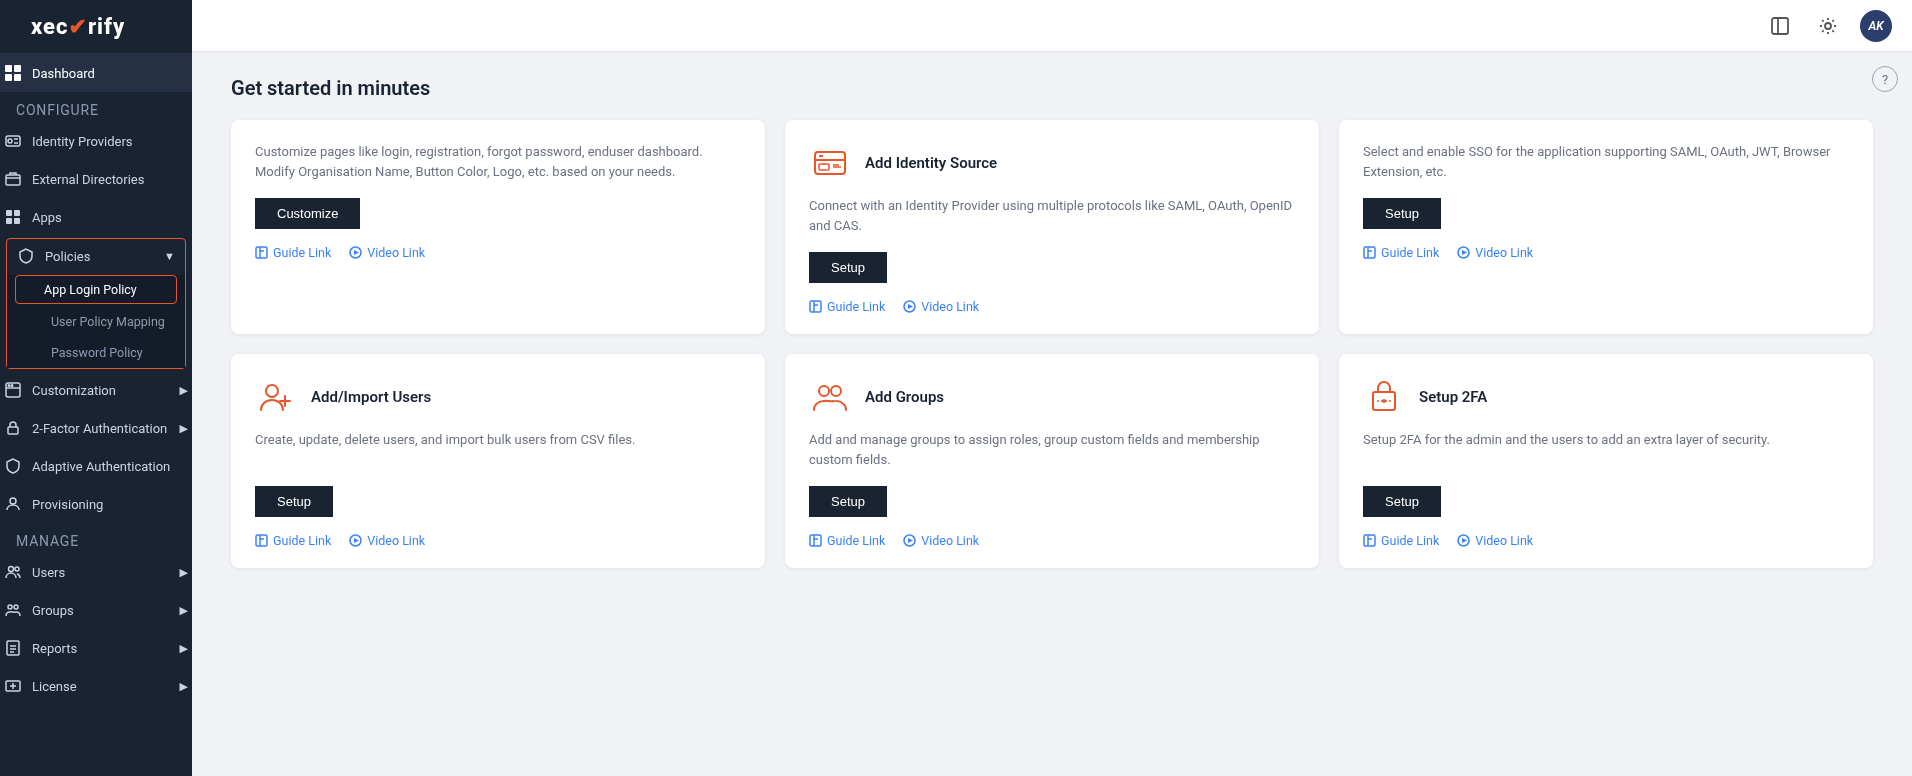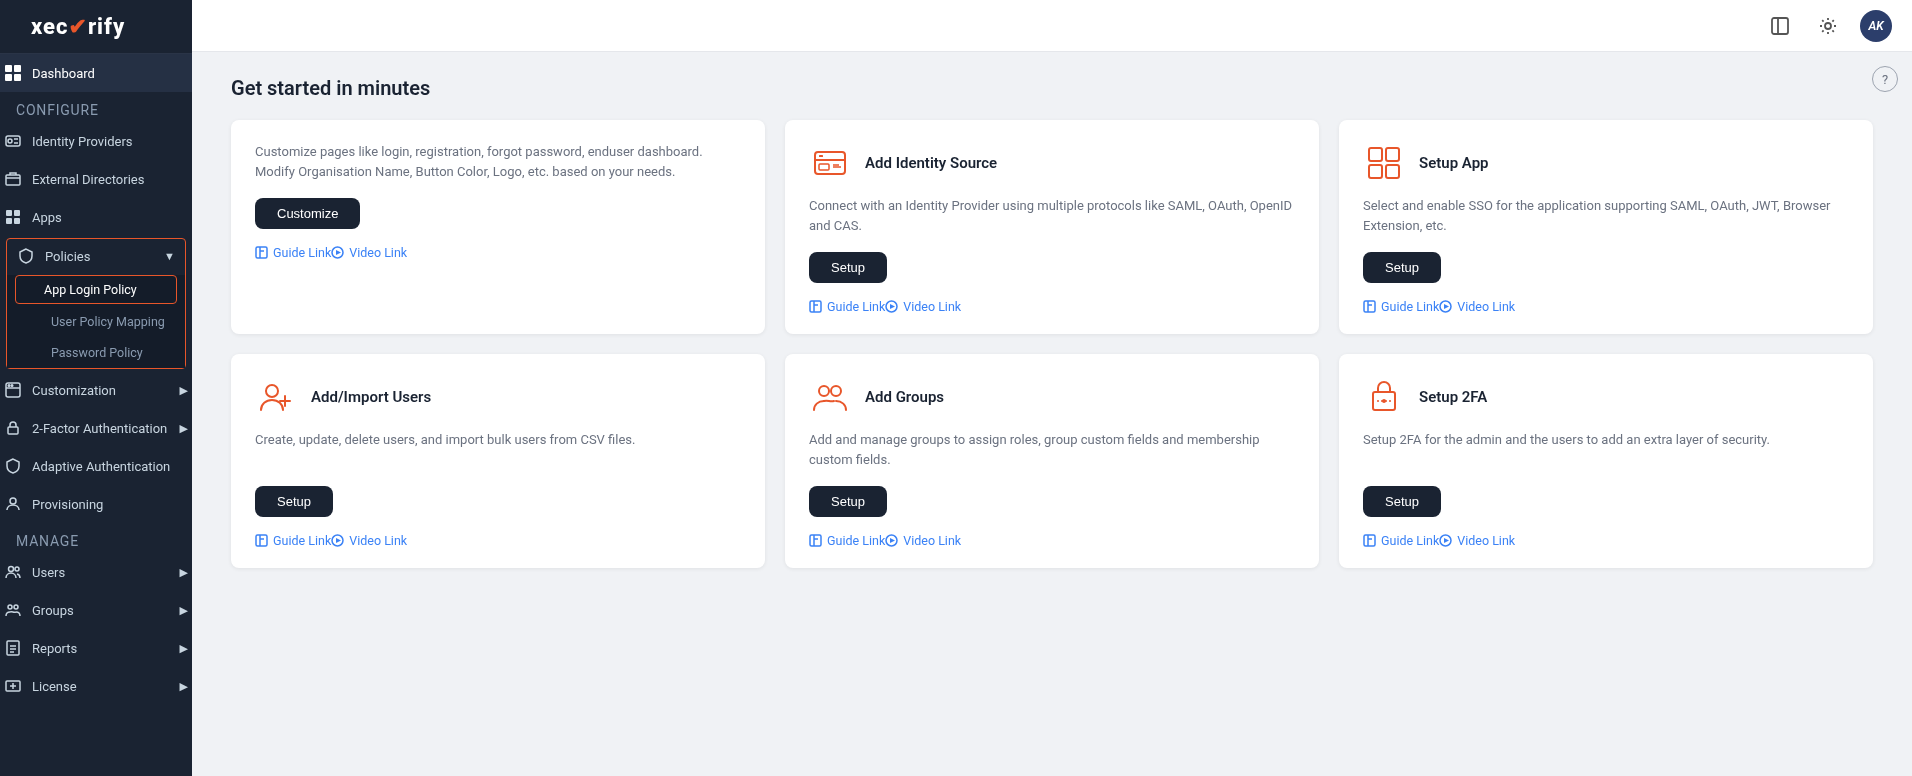--- a/index.html
+++ b/index.html
@@ -168,29 +168,30 @@
       line-height: 1.5;
       margin-bottom: 16px;
       min-height: 40px;
     }
 
     .btn-setup {
       background: #1a2332;
       color: #fff;
       border: none;
       padding: 8px 22px;
-      border-radius: 8px;
+      border-radius: 0;
       font-size: 13px;
       font-weight: 500;
       cursor: pointer;
       margin-bottom: 16px;
     }
 
     .card-links {
       display: flex;
+      gap: 18px;
       align-items: center;
     }
 
     .card-link {
       display: flex;
       align-items: center;
       gap: 5px;
       font-size: 12.5px;
       color: #3b82f6;
       cursor: pointer;
@@ -462,31 +463,20 @@
             <svg width="13" height="13" viewBox="0 0 13 13" fill="none" stroke="#3b82f6" stroke-width="1.5">
                 <circle cx="6.5" cy="6.5" r="5.5"></circle>
                 <polygon points="5,4 10,6.5 5,9" fill="#3b82f6" stroke="none"></polygon>
               </svg>
             <span>Video Link</span>
           </a>
         </div>
       </div>
 
       <div class="card">
-        <div class="card-header">
-          <div class="card-icon">
-            <svg width="38" height="38" viewBox="0 0 38 38" fill="none">
-              <rect x="4" y="4" width="13" height="13" rx="2" stroke="#e8562a" stroke-width="2"></rect>
-              <rect x="21" y="4" width="13" height="13" rx="2" stroke="#e8562a" stroke-width="2"></rect>
-              <rect x="4" y="21" width="13" height="13" rx="2" stroke="#e8562a" stroke-width="2"></rect>
-              <rect x="21" y="21" width="13" height="13" rx="2" stroke="#e8562a" stroke-width="2"></rect>
-            </svg>
-          </div>
-          <span class="card-title">Setup App</span>
-        </div>
         <p class="card-desc">Select and enable SSO for the application supporting SAML, OAuth, JWT, Browser Extension, etc.</p>
         <button class="btn-setup">Setup</button>
         <div class="card-links">
           <a class="card-link">
             <svg width="13" height="13" viewBox="0 0 13 13" fill="none" stroke="#3b82f6" stroke-width="1.5">
                 <rect x="1" y="1" width="11" height="11" rx="1.5"></rect>
                 <path d="M5 1v11M9 5H5"></path>
               </svg>
             <span>Guide Link</span>
           </a>

